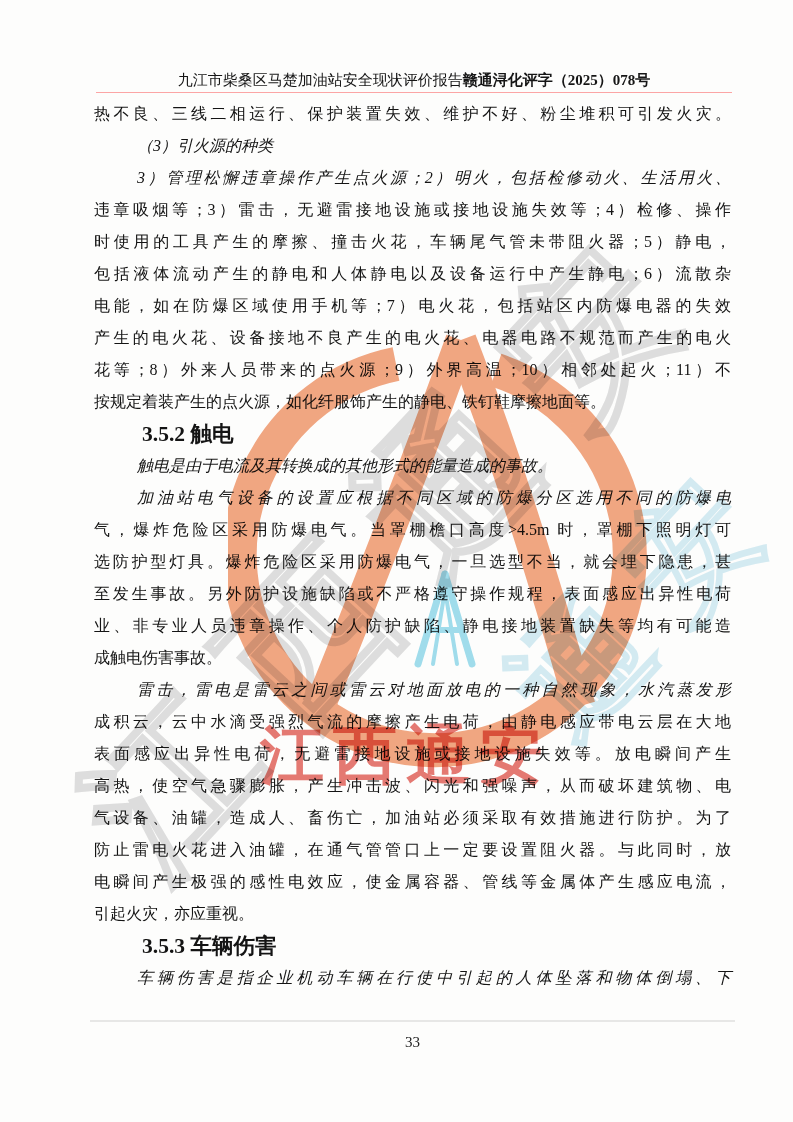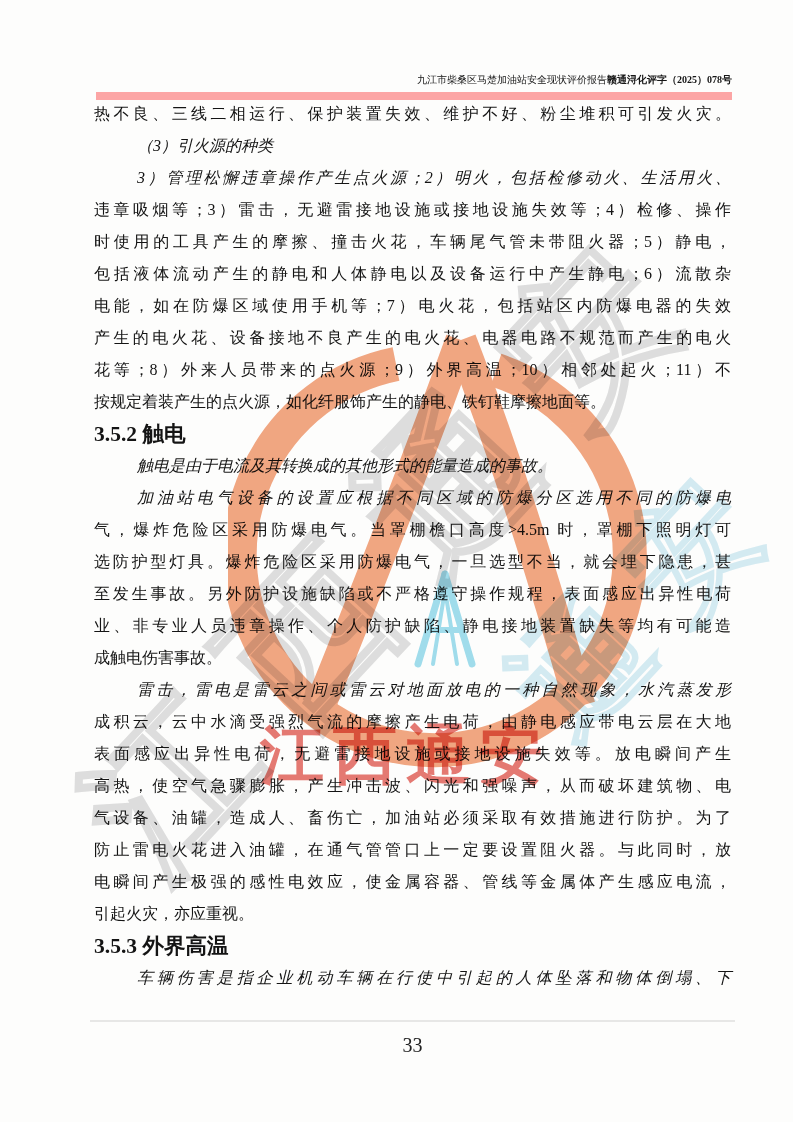--- a/index.html
+++ b/index.html
@@ -8,44 +8,44 @@
     width:793px;height:1122px;
     margin:0 auto;
     background:#fdfdfc;
     overflow:hidden;
     font-family:"Liberation Serif","DejaVu Serif",serif;
     color:#161616;
   }
   
   .page-header{
     position:absolute;left:96px;right:61px;top:62px;height:27px;
-    border-bottom:8px solid #fca5a5;
-    display:flex;justify-content:flex-end;align-items:flex-end;
-    padding-bottom:3px;font-size:10px;line-height:18px;
+    border-bottom:1px solid #fca5a5;
+    display:flex;justify-content:center;align-items:flex-end;
+    padding-bottom:3px;font-size:15px;line-height:18px;
     z-index:3;
   }
   .page-header .doc-no{font-weight:bold;margin-top:23px;}
   
   .doc-body{
     position:absolute;left:94px;width:637px;top:98px;
     z-index:2;
   }
   .line{
     height:32px;line-height:32px;font-size:16px;
     text-align:justify;text-justify:inter-character;
     text-align-last:justify;
     color:#141414;
   }
   .line.end{text-align-last:left;}
   .line.indent{text-indent:43px;font-style:italic;}
-  .line.heading{font-weight:bold;text-align-last:left;font-size:21.5px;}
+  .line.heading{font-weight:bold;text-align-last:left;font-size:21.5px;margin-left:48px;}
   
   .page-footer{
     position:absolute;left:94px;width:637px;top:1034px;
-    text-align:center;font-size:20px;color:#222;z-index:2;
+    text-align:center;font-size:15px;color:#222;z-index:2;
   }
   .scan-artifact{
     position:absolute;left:90px;right:58px;top:1020px;height:2px;
     background:rgba(190,190,190,0.35);z-index:1;
   }
   
   .wm-diag{
     position:absolute;white-space:nowrap;
     font-weight:bold;color:transparent;
     z-index:0;user-select:none;
@@ -108,21 +108,21 @@
       <div class="line full">业、非专业人员违章操作、个人防护缺陷、静电接地装置缺失等均有可能造</div>
       <div class="line end">成触电伤害事故。</div>
       <div class="line full indent">雷击，雷电是雷云之间或雷云对地面放电的一种自然现象，水汽蒸发形</div>
       <div class="line full">成积云，云中水滴受强烈气流的摩擦产生电荷，由静电感应带电云层在大地</div>
       <div class="line full">表面感应出异性电荷，无避雷接地设施或接地设施失效等。放电瞬间产生</div>
       <div class="line full">高热，使空气急骤膨胀，产生冲击波、闪光和强噪声，从而破坏建筑物、电</div>
       <div class="line full">气设备、油罐，造成人、畜伤亡，加油站必须采取有效措施进行防护。为了</div>
       <div class="line full">防止雷电火花进入油罐，在通气管管口上一定要设置阻火器。与此同时，放</div>
       <div class="line full">电瞬间产生极强的感性电效应，使金属容器、管线等金属体产生感应电流，</div>
       <div class="line end">引起火灾，亦应重视。</div>
-      <div class="line heading">3.5.3 外界高温</div>
+      <div class="line heading">3.5.3 车辆伤害</div>
       <div class="line full indent">车辆伤害是指企业机动车辆在行使中引起的人体坠落和物体倒塌、下</div>
     </div>
 
   <div class="scan-artifact"></div>
 
   <div class="page-footer">33</div>
 
   <svg class="wm-logo" viewBox="0 0 420 448" xmlns="http://www.w3.org/2000/svg">
     <g fill="none" stroke-linecap="butt" stroke="#ef9468">
 

